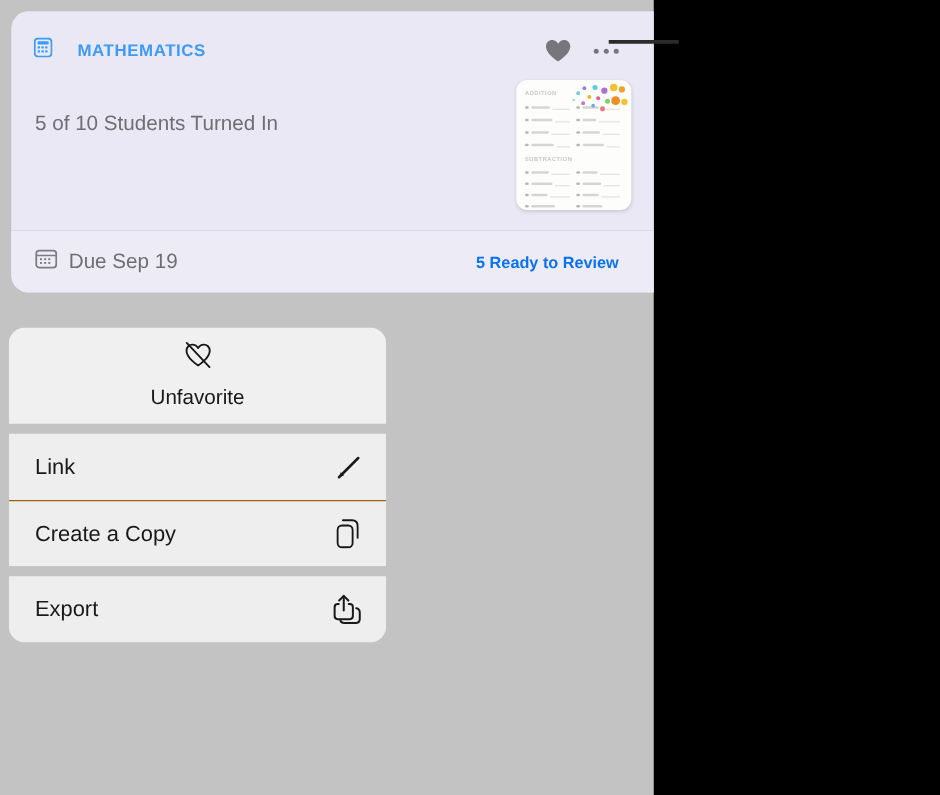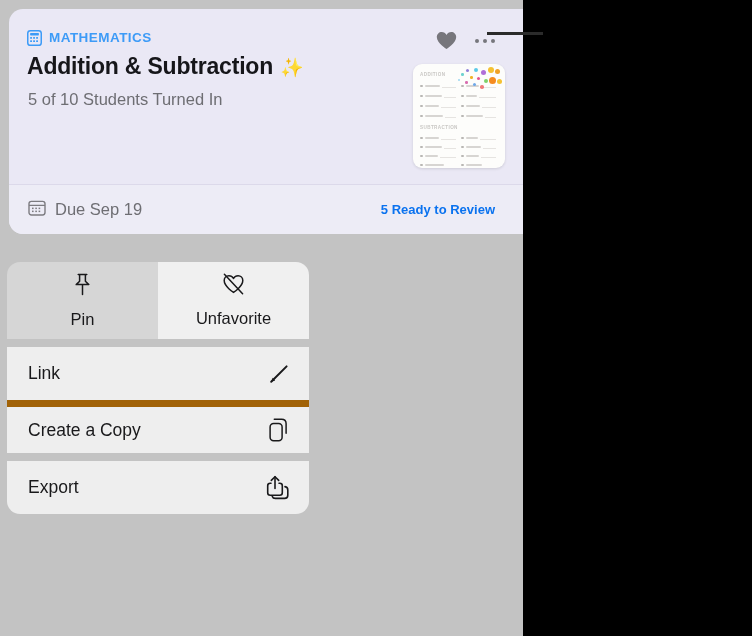--- a/index.html
+++ b/index.html
@@ -22,21 +22,21 @@
     position:absolute; left:9px; top:9px; width:514px; height:225px;
     background:#eae8f5;
     border-radius:14px 0 0 14px;
     overflow:hidden;
   }
   .card-top { position:relative; height:175px; }
   .card-rule { position:absolute; left:0; right:0; top:175px; height:1px; background:#dcd9ea; }
 
   .subject {
     position:absolute; left:18px; top:21px;
-    display:flex; align-items:flex-start; gap:7px;
+    display:flex; align-items:center; gap:20px;
   }
   .subject-label {
     color:#3d9bf7; font-size:13.5px; font-weight:bold; letter-spacing:0.45px;
   }
   .calc-icon { display:block; }
 
   .title-row {
     position:absolute; left:18px; top:44px;
     display:flex; align-items:baseline; gap:7px;
   }
@@ -106,21 +106,21 @@
   }
   .grid-cell.active { background:#f0f0f0; }
   .grid-label { font-size:16.5px; color:#19191b; }
 
   .gap { height:8px; background:#c3c3c3; }
   .row {
     height:53px; background:#eeeeee;
     display:flex; align-items:center; justify-content:space-between;
     padding:0 19px 0 21px; cursor:pointer;
   }
-  .row + .row { border-top:7px solid #a16207; }
+  .row + .row { border-top:1px solid #a16207; }
   .row-label { color:#19191b; font-size:17.5px; }
   .row-label.danger { color:#f7352b; }
   .row-icon { display:flex; align-items:center; }
 </style>
 </head>
 <body>
 
 <div id="root">
 
   <div class="backdrop"></div>
@@ -138,24 +138,20 @@
             <rect x="6.1" y="7" width="1.9" height="1.8" rx="0.5" fill="#3d9bf7"></rect>
             <rect x="9.1" y="7" width="1.9" height="1.8" rx="0.5" fill="#3d9bf7"></rect>
             <rect x="3.1" y="10.2" width="1.9" height="1.8" rx="0.5" fill="#3d9bf7"></rect>
             <rect x="6.1" y="10.2" width="1.9" height="1.8" rx="0.5" fill="#3d9bf7"></rect>
             <rect x="9.1" y="10.2" width="1.9" height="1.8" rx="0.5" fill="#3d9bf7"></rect>
           </svg>
         </span>
         <span class="subject-label">MATHEMATICS</span>
       </div>
 
-      <div class="title-row">
-        <span class="title">Addition &amp; Subtraction</span>
-        <span class="sparkles">✨</span>
-      </div>
 
       <div class="subtitle">5 of 10 Students Turned In</div>
 
       <div class="card-actions">
         <span class="heart-btn">
           <svg width="21" height="19" viewBox="0 0 21 19">
             <path d="M10.5 18C10.5 18 0.8 12.3 0.8 6.1C0.8 2.9 3.1 0.9 5.7 0.9C7.8 0.9 9.6 2.2 10.5 3.9C11.4 2.2 13.2 0.9 15.3 0.9C17.9 0.9 20.2 2.9 20.2 6.1C20.2 12.3 10.5 18 10.5 18Z" fill="#77767c"></path>
           </svg>
         </span>
         <span class="more-btn">
@@ -262,28 +258,20 @@
       </div>
       <div class="review">5 Ready to Review</div>
     </div>
   </div>
 
   <div class="leader"></div>
 
   <div class="menu">
 
     <div class="menu-grid">
-      <div class="grid-cell">
-        <span>
-          <svg width="21" height="23" viewBox="0 0 21 23">
-            <path d="M6.2 1.6H14.8M7.6 1.6V8.2L4.2 11.6H16.8L13.4 8.2V1.6M10.5 11.6V21.4" fill="none" stroke="#19191b" stroke-width="1.5" stroke-linecap="round" stroke-linejoin="round"></path>
-          </svg>
-        </span>
-        <span class="grid-label">Pin</span>
-      </div>
       <div class="grid-cell active">
         <span>
           <svg width="23" height="22" viewBox="0 0 23 22">
             <path d="M11.5 19.4C11.5 19.4 2.2 13.6 2.2 7.6C2.2 4.6 4.4 2.7 6.9 2.7C8.9 2.7 10.6 3.9 11.5 5.5C12.4 3.9 14.1 2.7 16.1 2.7C18.6 2.7 20.8 4.6 20.8 7.6C20.8 13.6 11.5 19.4 11.5 19.4Z" fill="none" stroke="#19191b" stroke-width="1.5" stroke-linejoin="round"></path>
             <line x1="2.4" y1="1.3" x2="20.6" y2="20.7" stroke="#19191b" stroke-width="1.5" stroke-linecap="round"></line>
           </svg>
         </span>
         <span class="grid-label">Unfavorite</span>
       </div>
     </div>

